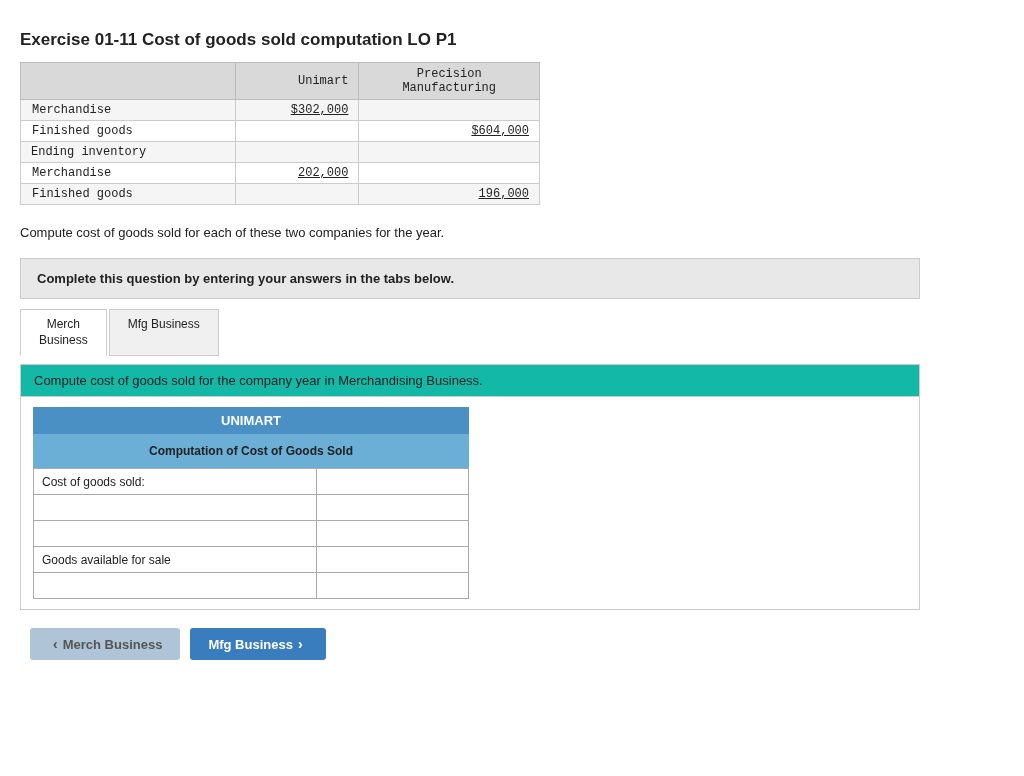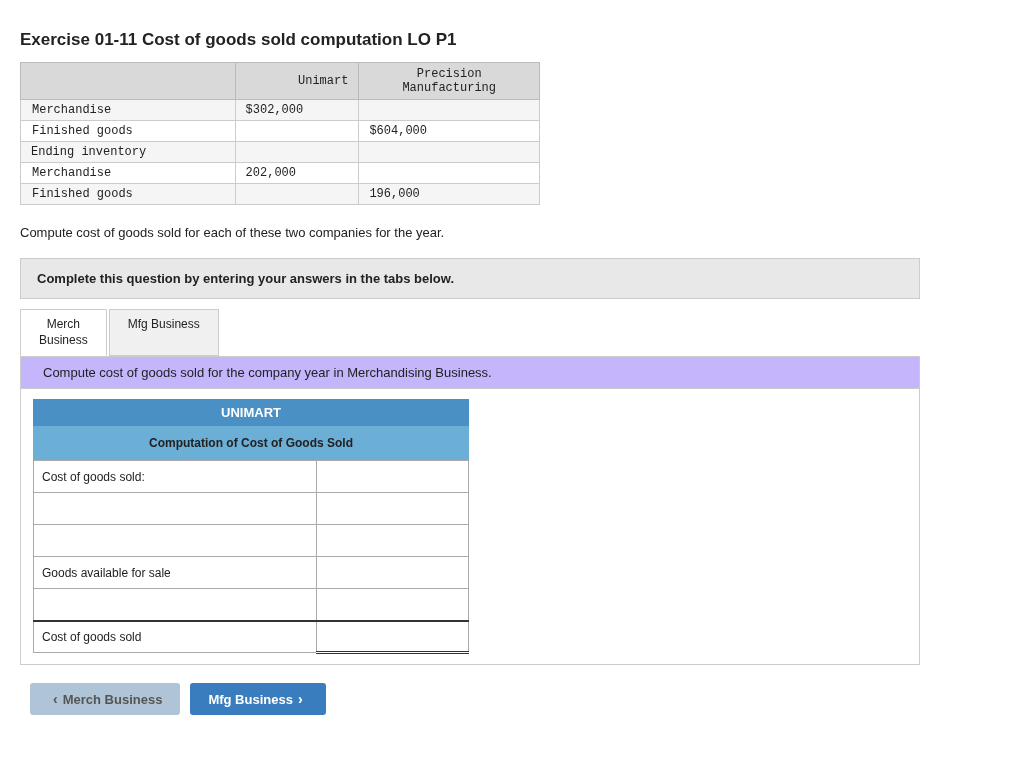--- a/index.html
+++ b/index.html
@@ -45,20 +45,22 @@
       background: #f5f5f5;
     }
     .data-table tbody tr:nth-child(even) {
       background: #fff;
     }
     .data-table tbody td {
       padding: 3px 10px;
       border: 1px solid #ccc;
     }
     .data-table tbody td:not(:first-child) {
+      text-align: right;
+      text-decoration: underline;
     }
     .data-table .indent1 {
       padding-left: 11px;
     }
 
     
     .instruction-text {
       margin: 16px 0 18px 0;
       font-size: 13px;
     }
@@ -70,21 +72,21 @@
       padding: 12px 16px;
       margin-bottom: 10px;
       font-weight: bold;
       font-size: 13px;
       max-width: 900px;
     }
 
     
     .tabs-row {
       display: flex;
-      margin-bottom: 0;
+      margin-bottom: 8px;
       max-width: 900px;
     }
     .tab {
       padding: 7px 18px;
       border: 1px solid #ccc;
       background: #f0f0f0;
       cursor: pointer;
       font-size: 12px;
       margin-right: 2px;
       text-align: center;
@@ -97,22 +99,22 @@
     }
 
     
     .tab-content-area {
       border: 1px solid #ccc;
       max-width: 900px;
       background: #fff;
     }
 
     .tab-description {
-      background: #c4b5fd;
-      padding: 8px 22px;
+      background: #14b8a6;
+      padding: 8px 13px;
       font-size: 13px;
       border-bottom: 1px solid #ccc;
     }
 
     
     .answer-section {
       padding: 10px 12px;
       max-width: 460px;
     }
 
@@ -134,21 +136,21 @@
     }
 
     .answer-table {
       width: 100%;
       border-collapse: collapse;
     }
     .answer-table td {
       border: 1px solid #aaa;
       padding: 5px 8px;
       font-size: 12px;
-      height: 32px;
+      height: 26px;
     }
     .answer-table td:first-child {
       width: 65%;
       background: #fff;
     }
     .answer-table td:last-child {
       width: 35%;
       background: #fff;
     }
     .answer-table .label-cell {
@@ -279,26 +281,20 @@
         </tr>
         <tr>
           <td class="label-cell">Goods available for sale</td>
           <td class="input-cell">
             <input type="text" style="">
           </td>
         </tr>
         <tr>
           <td class="label-cell"></td>
           <td class="input-cell">
-            <input type="text" style="">
-          </td>
-        </tr>
-        <tr>
-          <td class="label-cell" style="border-top: 2px solid #333;">Cost of goods sold</td>
-          <td class="input-cell" style="border-top: 2px solid #333; border-bottom: 3px double #333;">
             <input type="text" style="">
           </td>
         </tr>
       </tbody>
     </table>
   </div>
 </div>
 
 <div class="nav-buttons">
   <button class="nav-btn prev">

